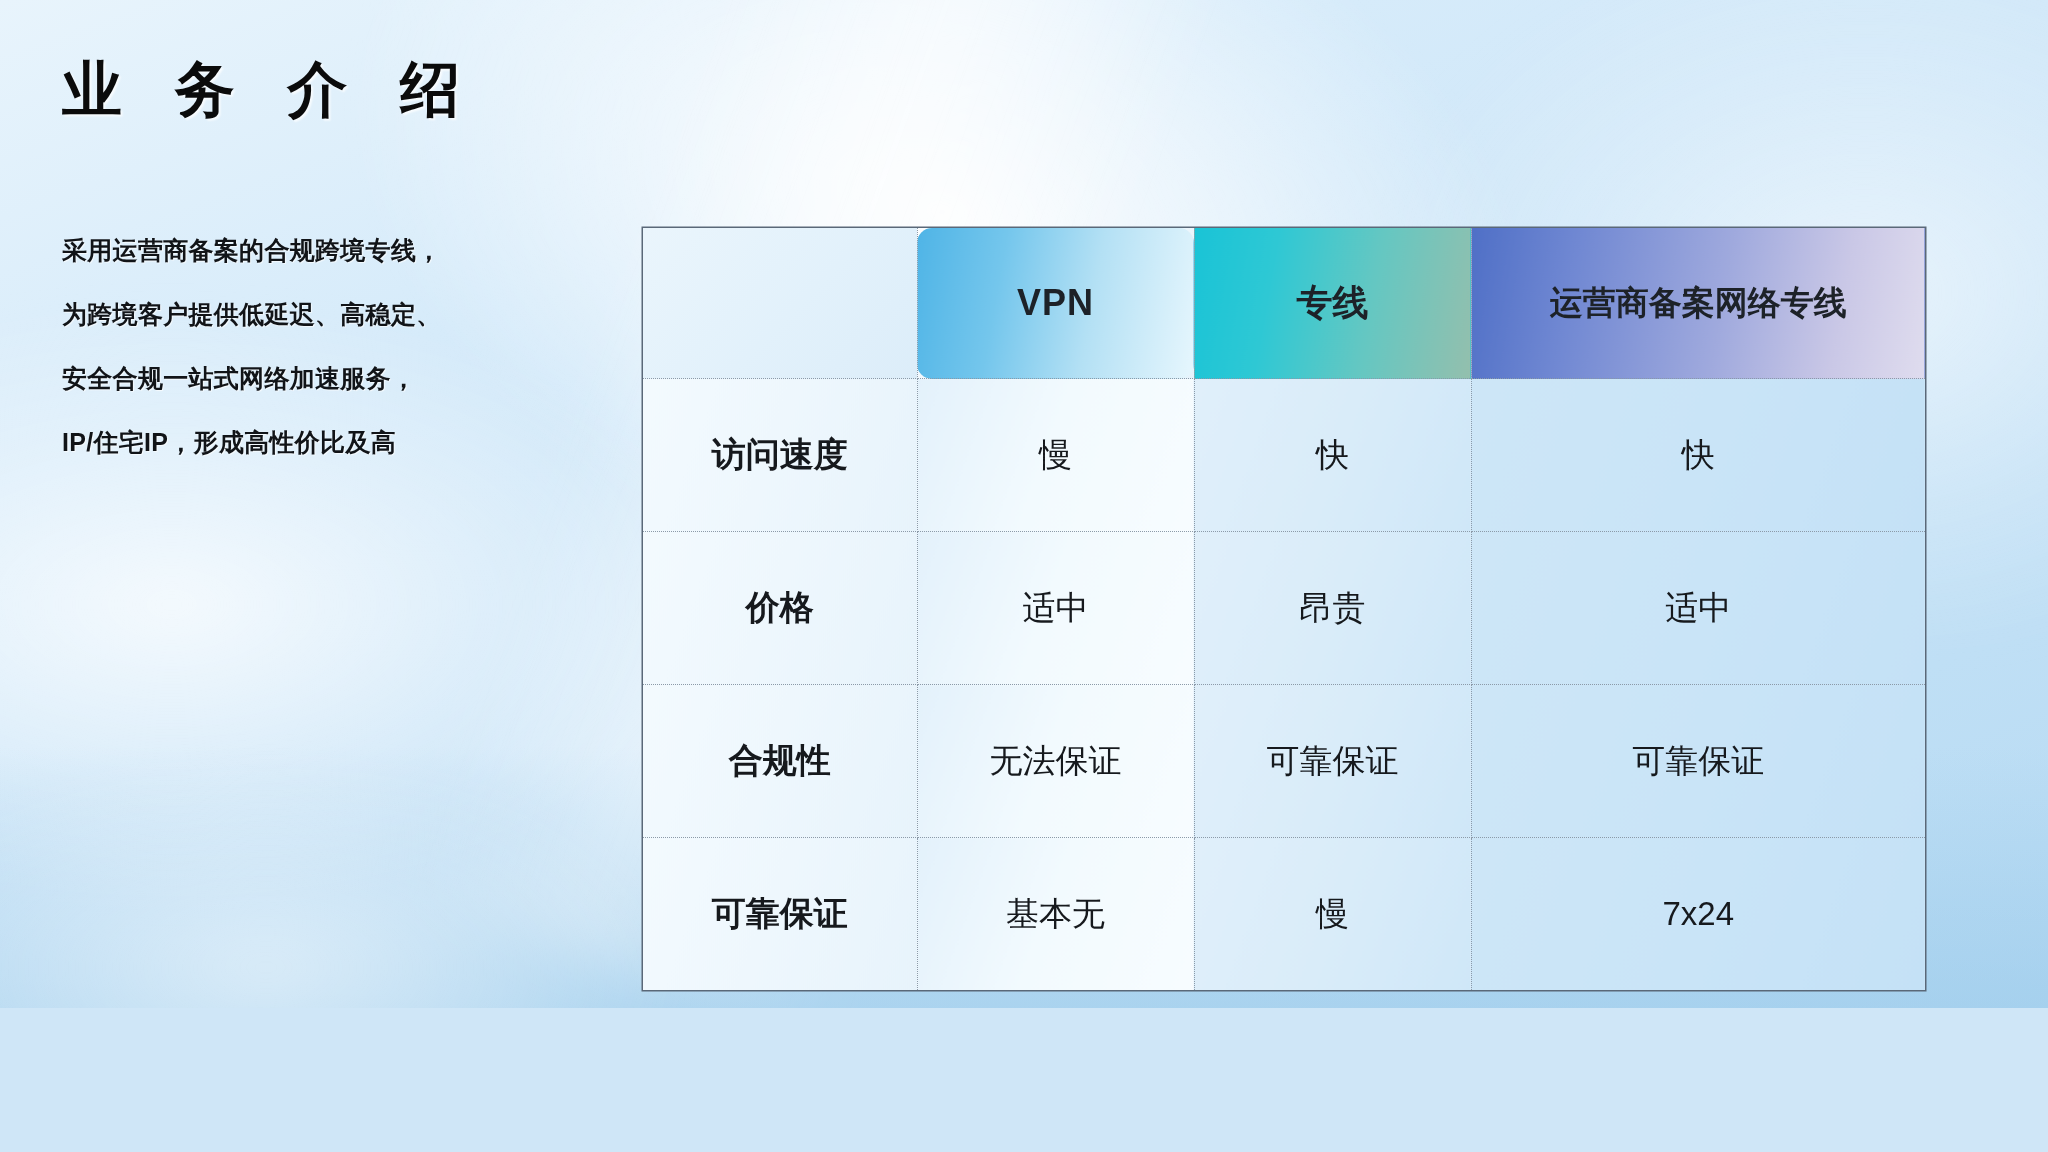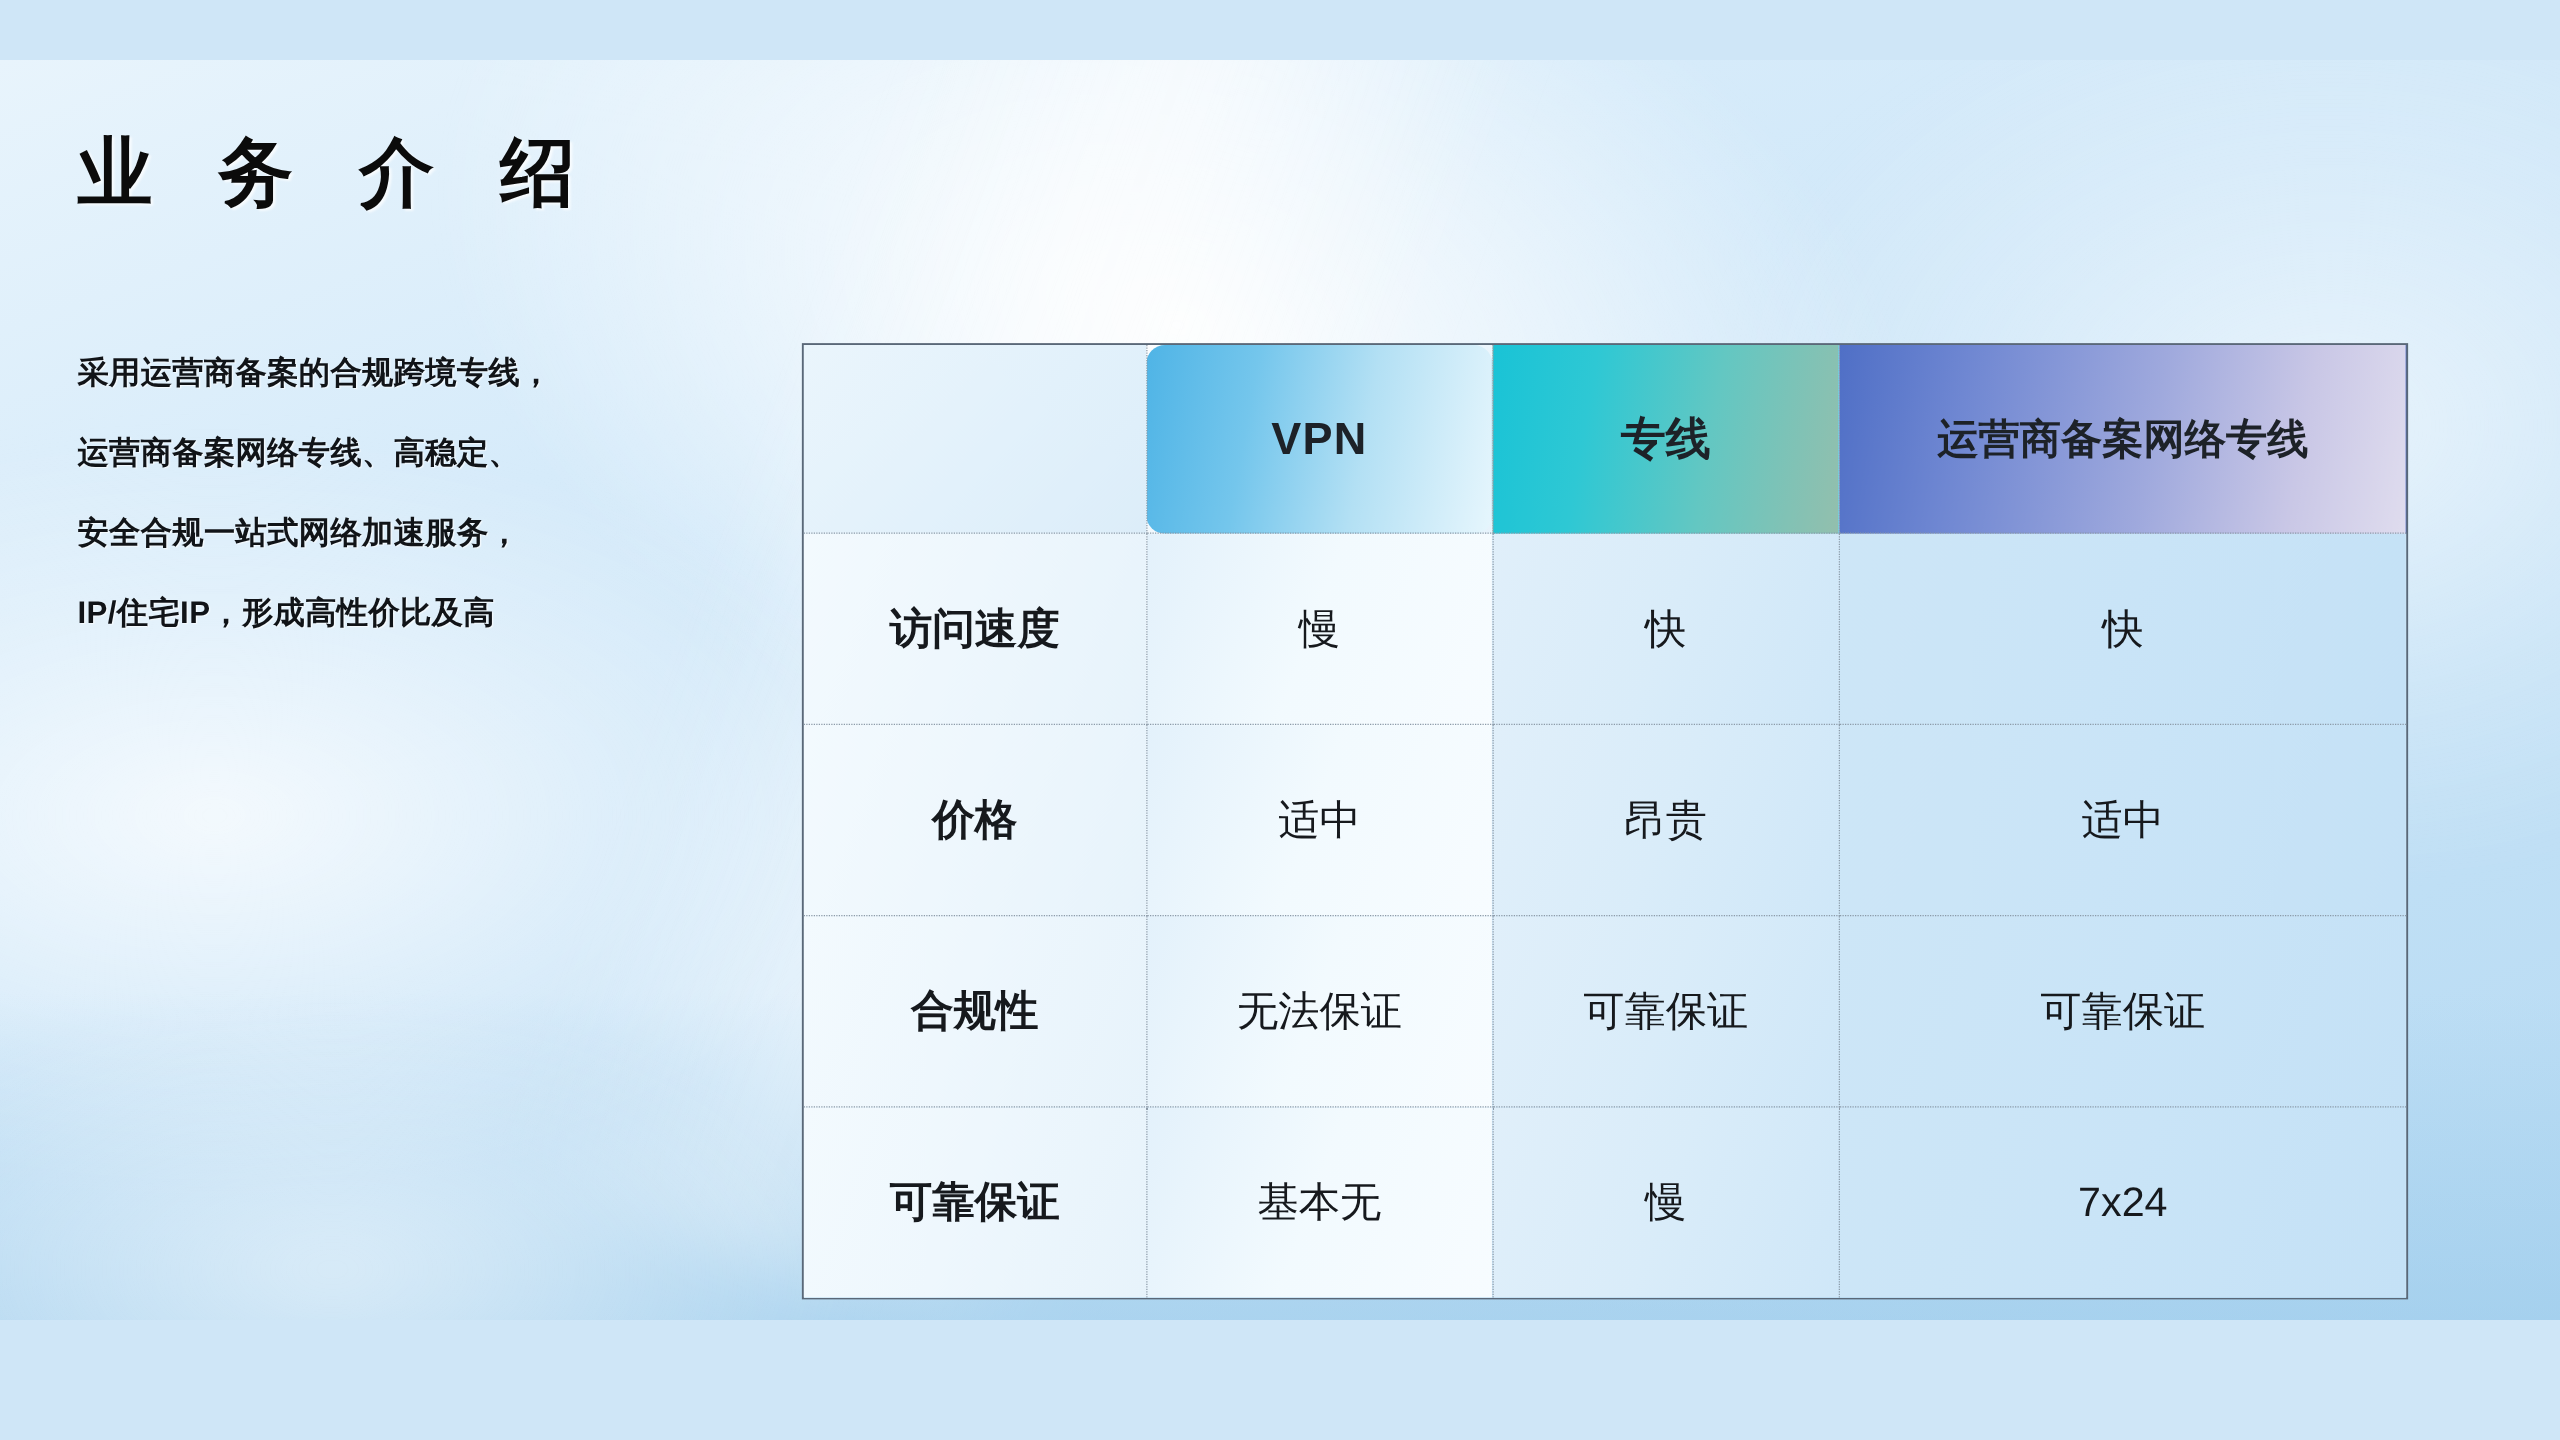--- a/index.html
+++ b/index.html
@@ -17,21 +17,20 @@
 
   
   #slide {
     position: absolute;
     inset: 0;
     width: 2048px;
     height: 1008px;
     overflow: hidden;
     background:
       linear-gradient(160deg, #e8f4fc 0%, #d6ebfa 28%, #cbe5f8 55%, #bfdff5 78%, #b6daf3 100%);
-    margin-top: 48px;
   }
   #bg-glow-top {
     position: absolute;
     left: 46%;
     top: -18%;
     width: 60%;
     height: 78%;
     transform: translateX(-50%) rotate(18deg);
     background: radial-gradient(ellipse at 50% 50%, rgba(255,255,255,0.92) 0%, rgba(255,255,255,0.55) 32%, rgba(255,255,255,0.0) 70%);
     filter: blur(10px);
@@ -204,21 +203,21 @@
   <div id="bg-glow-right"></div>
   <div id="bg-streak"></div>
   <div id="bg-glow-left"></div>
   <div id="bg-bottom-shade"></div>
   <div id="bg-corner-bl"></div>
 
   <div id="page-title">业 务 介 绍</div>
 
   <div id="intro-paragraph">
     <div class="intro-line">采用运营商备案的合规跨境专线，</div>
-    <div class="intro-line">运营商备案网络专线、高稳定、</div>
+    <div class="intro-line">为跨境客户提供低延迟、高稳定、</div>
     <div class="intro-line">安全合规一站式网络加速服务，</div>
     <div class="intro-line">IP/住宅IP，形成高性价比及高</div>
   </div>
 
   <table id="compare-table">
     <colgroup>
       <col class="c0">
         <col class="c1">
         <col class="c2">
         <col class="c3">

